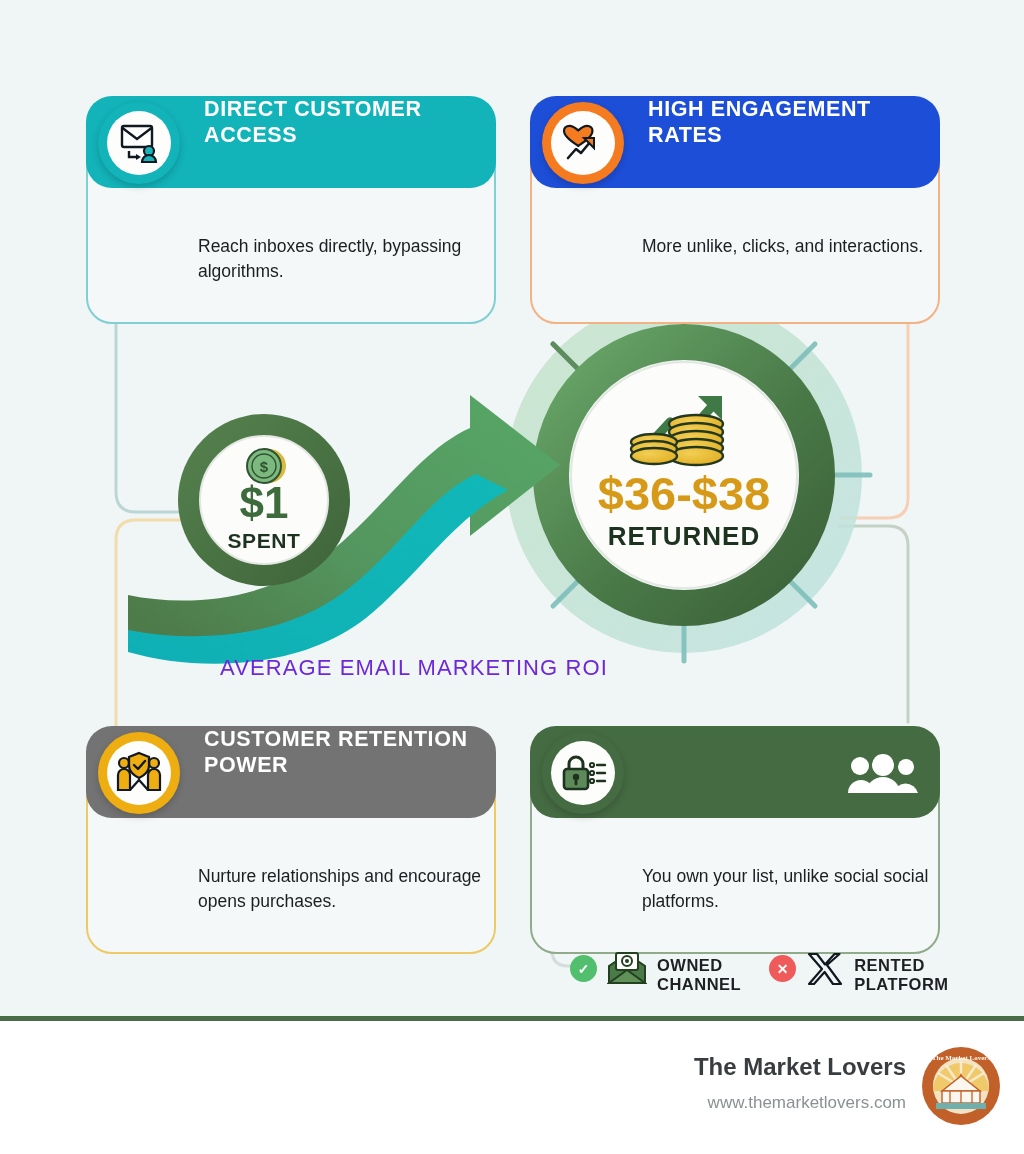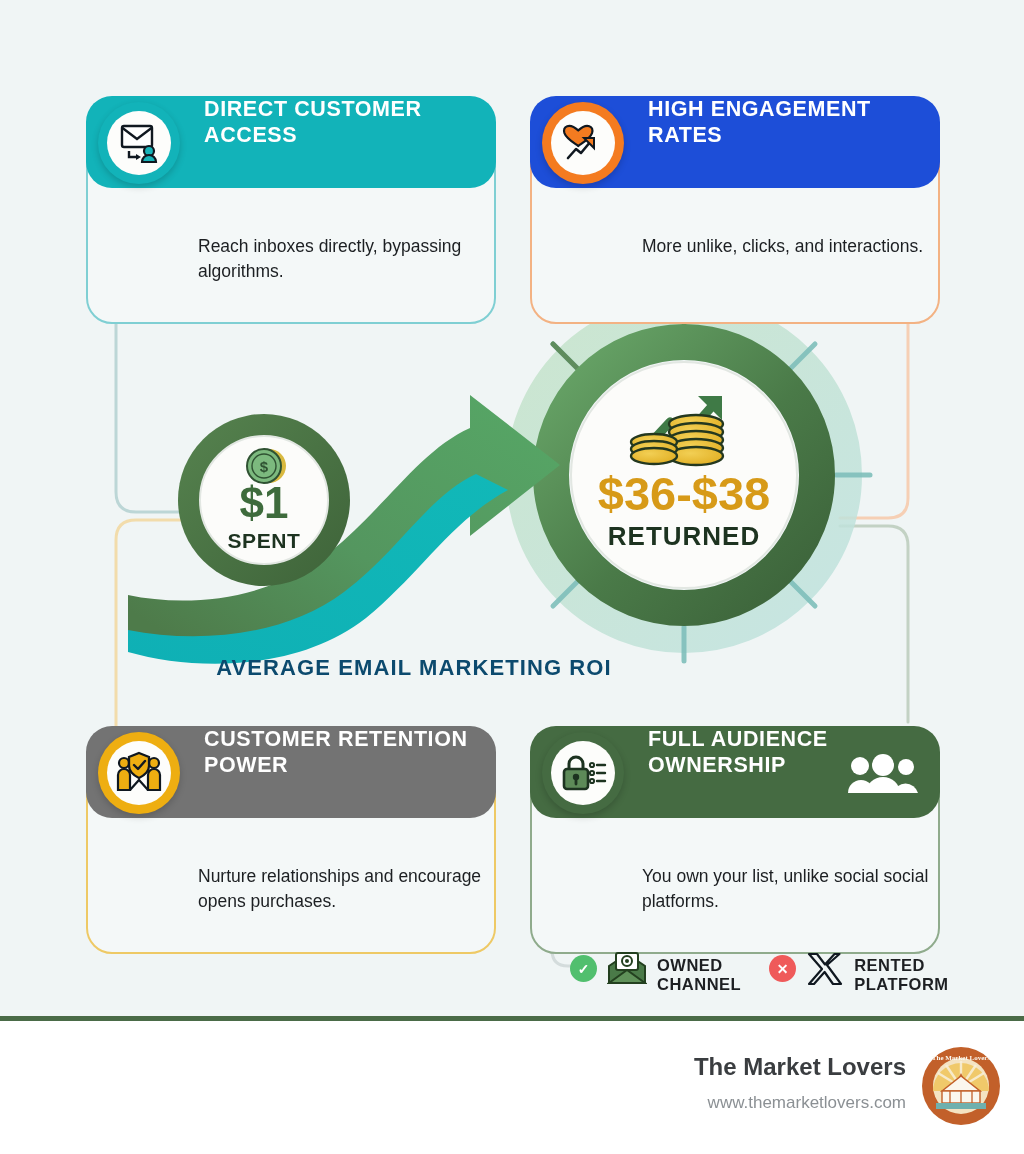--- a/index.html
+++ b/index.html
@@ -81,22 +81,22 @@
   #card-tl { left:86px;  top:96px; }
   #card-tr { left:530px; top:96px; }
   #card-bl { left:86px;  top:726px; }
   #card-br { left:530px; top:726px; }
 
   
   .roi { position:absolute; left:0; top:300px; width:1024px; height:400px; }
 
   .roi-caption {
     position:absolute; left:0; top:655px; width:828px;
-    text-align:center; font-size:22px; font-weight:bold;
-    letter-spacing:1.1px; color:#0c4a6e;
+    text-align:center; font-size:22px; font-weight:normal;
+    letter-spacing:1.1px; color:#6d28d9;
   }
 
   .spent-num { font-size:44px; font-weight:bold; fill:#3e6b3c; }
   .spent-lbl { font-size:21px; font-weight:bold; fill:#1d3320; letter-spacing:.6px; }
   .ret-num   { font-size:47px; font-weight:bold; fill:#d79a18; }
   .ret-lbl   { font-size:26px; font-weight:bold; fill:#1d3320; letter-spacing:1px; }
 
   
   .compare {
     position:absolute; left:570px; top:944px;
@@ -292,21 +292,20 @@
           <path d="M24 3 L34 7 L34 16 C34 22 28 26 24 28 C20 26 14 22 14 16 L14 7 Z" fill="#eeae11" stroke="#101820" stroke-width="2.3"></path>
           <path d="M19 15 L23 19 L30 11" fill="none" stroke="#101820" stroke-width="2.4" stroke-linecap="round" stroke-linejoin="round"></path>
         </svg>
       </div>
     </div>
   </div>
 
   <div class="card c-green" id="card-br">
     <div class="card-body"></div>
     <div class="card-head">
-      <div class="card-title">FULL AUDIENCE OWNERSHIP</div>
       <svg class="card-extra-icon" width="70" height="40" viewBox="0 0 70 40">
         <circle cx="12" cy="12" r="9" fill="#ffffff"></circle>
         <circle cx="58" cy="13" r="8" fill="#ffffff"></circle>
         <circle cx="35" cy="11" r="11" fill="#ffffff"></circle>
         <path d="M0 39 a13 13 0 0 1 26 0 Z" fill="#ffffff"></path>
         <path d="M45 39 a13 13 0 0 1 25 0 Z" fill="#ffffff"></path>
         <path d="M18 39 a17 16 0 0 1 34 0 Z" fill="#ffffff"></path>
       </svg>
     </div>
     <div class="card-desc">You own your list, unlike social social platforms.</div>

